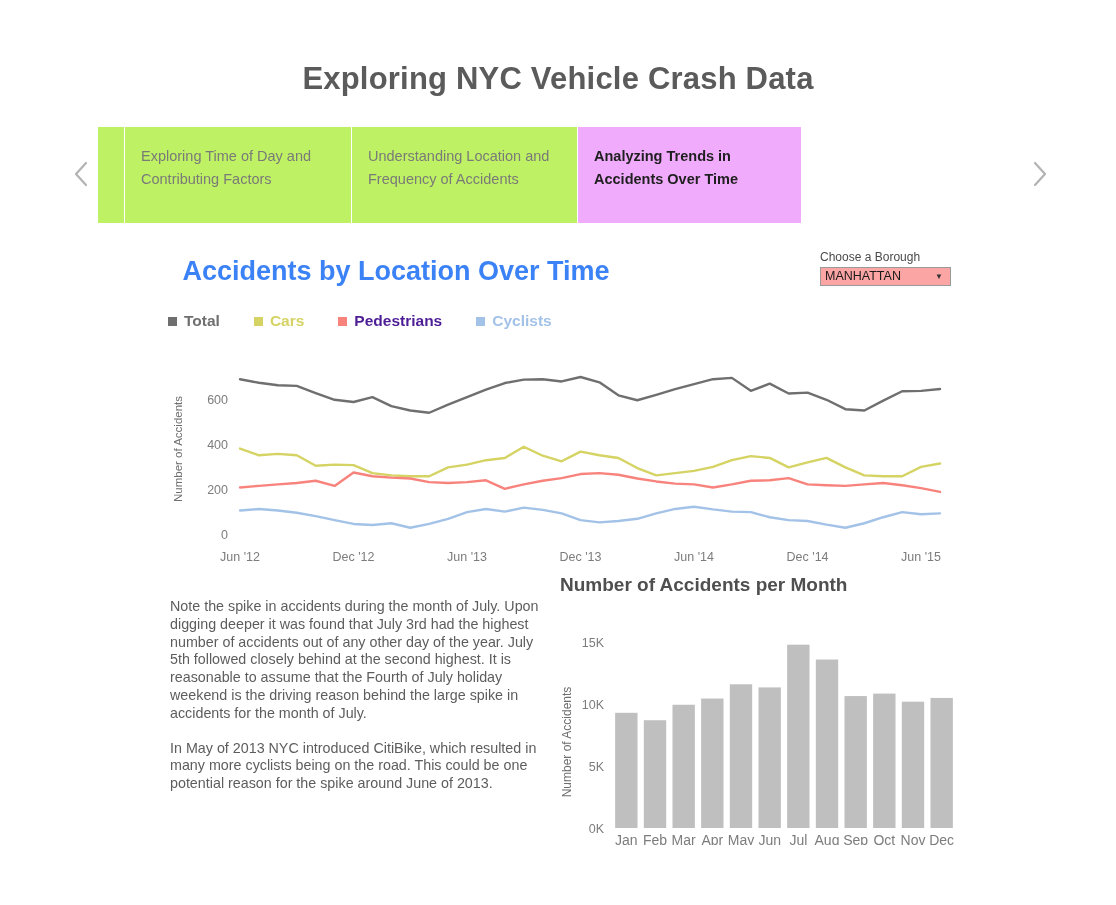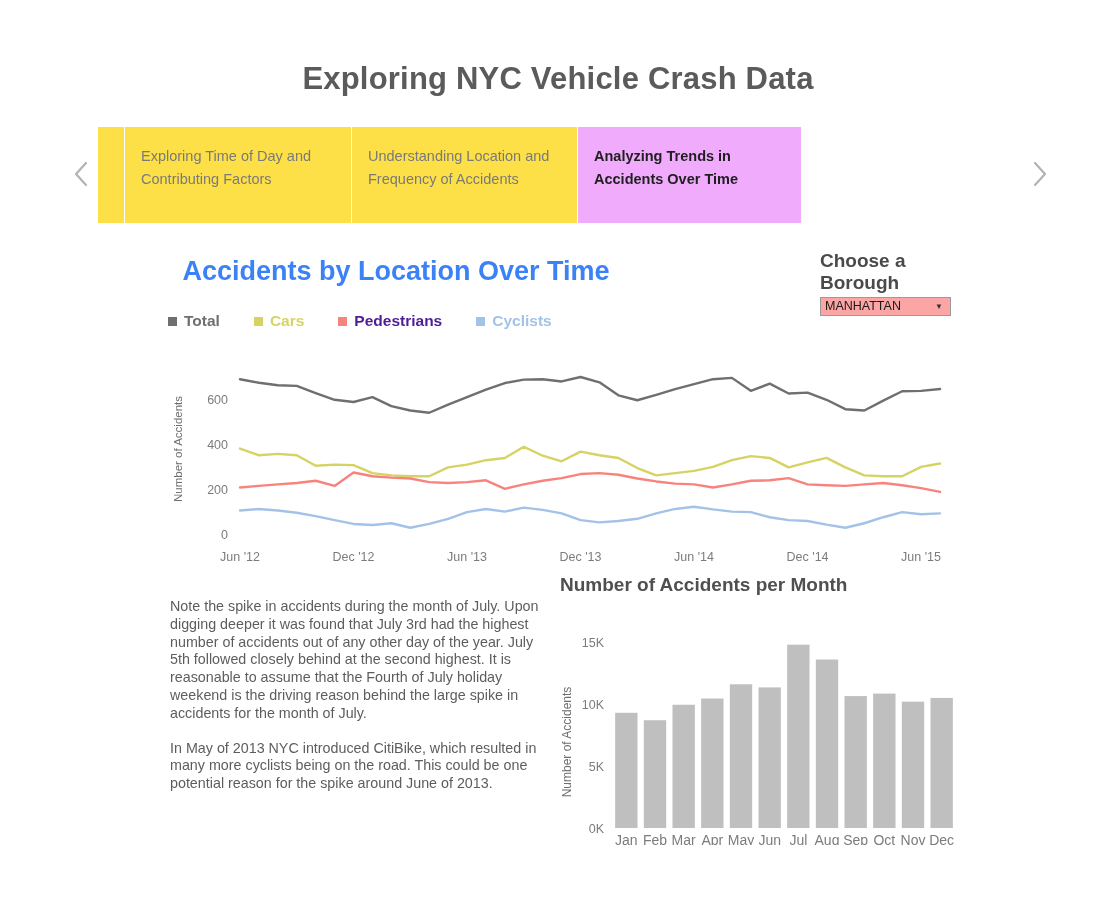--- a/index.html
+++ b/index.html
@@ -56,21 +56,21 @@
   #story-tabs {
     position: absolute;
     left: 98px;
     top: 0;
     width: 925px;
     height: 96px;
     display: flex;
     align-items: stretch;
   }
   .story-tab {
-    background: #fde047;
+    background: #bef264;
     border-right: 1px solid #ffffff;
     padding: 18px 14px 0 16px;
     font-size: 14.5px;
     line-height: 23px;
     color: #7a7a78;
     box-sizing: border-box;
     overflow: hidden;
     cursor: pointer;
   }
   .story-tab.partial {
@@ -99,22 +99,22 @@
     font-weight: bold;
     color: #3b82f6;
   }
   #borough-picker {
     position: absolute;
     left: 820px;
     top: 250px;
     width: 140px;
   }
   #borough-label {
-    font-size: 19px;
-    font-weight: bold;
+    font-size: 12px;
+    font-weight: normal;
     color: #4a4a4a;
     margin-bottom: 3px;
   }
   #borough-select {
     width: 131px;
     height: 19px;
     border: 1px solid #9a9a9a;
     background: #fca5a5;
     font-size: 12.5px;
     color: #1a1a1a;

